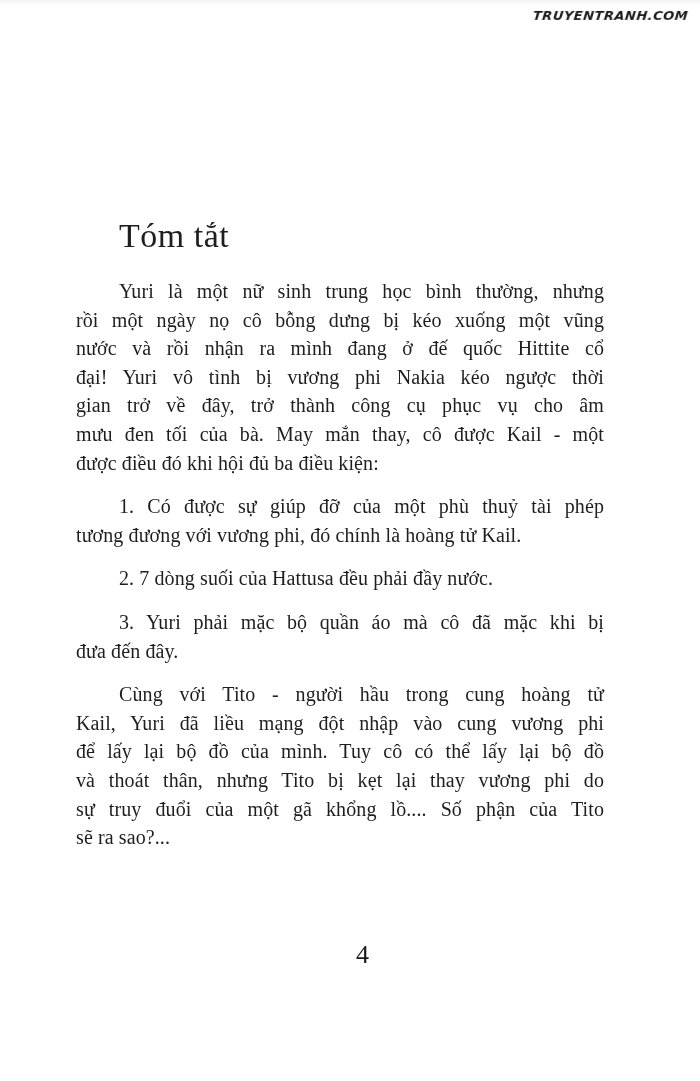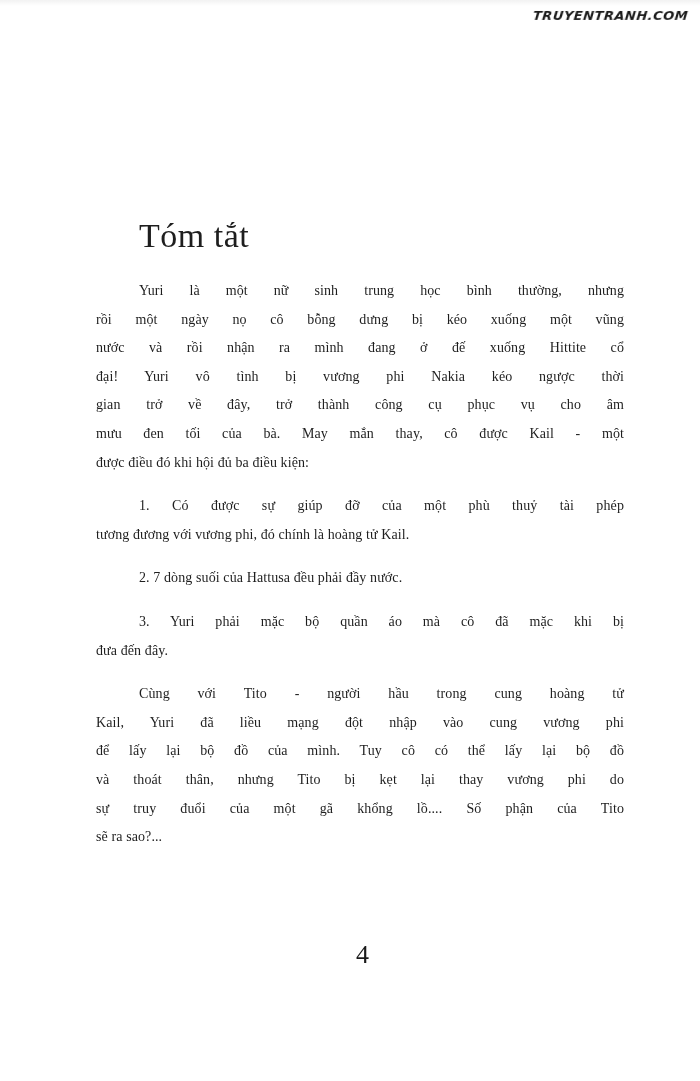--- a/index.html
+++ b/index.html
@@ -33,38 +33,38 @@
     font-style: italic;
     font-size: 13px;
     letter-spacing: 0.5px;
     color: #1b1b1b;
     transform: skewX(-6deg);
     text-shadow: 1px 1px 0 #ffffff, -1px 1px 0 #ffffff;
     filter: blur(0.3px);
   }
   .content {
     position: absolute;
-    left: 96px;
+    left: 76px;
     top: 213px;
     width: 528px;
   }
   .title {
     margin: 0 0 18px 0;
     padding-left: 43px;
     font-size: 34px;
     font-weight: normal;
     line-height: 46px;
     letter-spacing: 0.5px;
   }
   .block {
     margin: 0 0 15px 0;
   }
   .block:last-child { margin-bottom: 0; }
   .line {
-    font-size: 14px;
+    font-size: 20px;
     line-height: 28.6px;
     white-space: normal;
     text-align: left;
     letter-spacing: 0.1px;
   }
   .line.just {
     text-align: justify;
     text-align-last: justify;
   }
   .line.indent {
@@ -85,21 +85,21 @@
 <div class="page">
   <div class="scan-edge"></div>
   <div class="watermark">TRUYENTRANH.COM</div>
 
   <div class="content">
     <h1 class="title">Tóm tắt</h1>
     <div class="blocks">
         <div class="block paragraph">
           <div class="line just indent">Yuri là một nữ sinh trung học bình thường, nhưng</div>
           <div class="line just">rồi một ngày nọ cô bỗng dưng bị kéo xuống một vũng</div>
-          <div class="line just">nước và rồi nhận ra mình đang ở đế xuống Hittite cổ</div>
+          <div class="line just">nước và rồi nhận ra mình đang ở đế quốc Hittite cổ</div>
           <div class="line just">đại! Yuri vô tình bị vương phi Nakia kéo ngược thời</div>
           <div class="line just">gian trở về đây, trở thành công cụ phục vụ cho âm</div>
           <div class="line just">mưu đen tối của bà. May mắn thay, cô được Kail - một</div>
           <div class="line">được điều đó khi hội đủ ba điều kiện:</div>
         </div>
         <div class="block list-item">
           <div class="line just indent">1. Có được sự giúp đỡ của một phù thuỷ tài phép</div>
           <div class="line">tương đương với vương phi, đó chính là hoàng tử Kail.</div>
         </div>
         <div class="block list-item">

